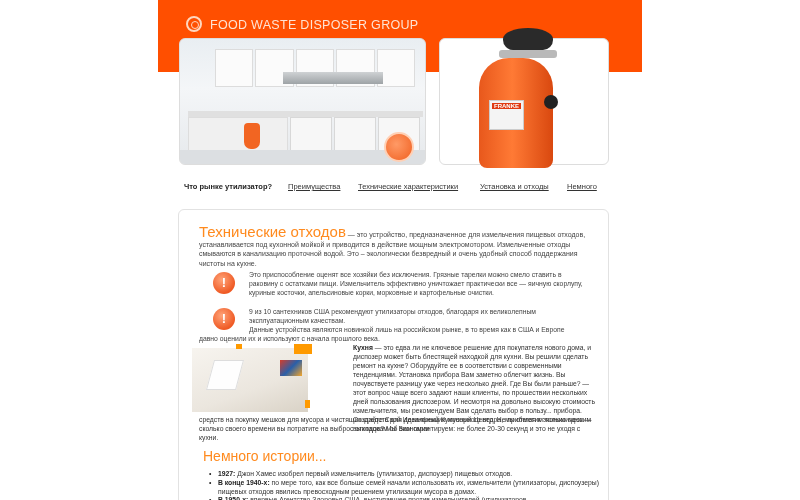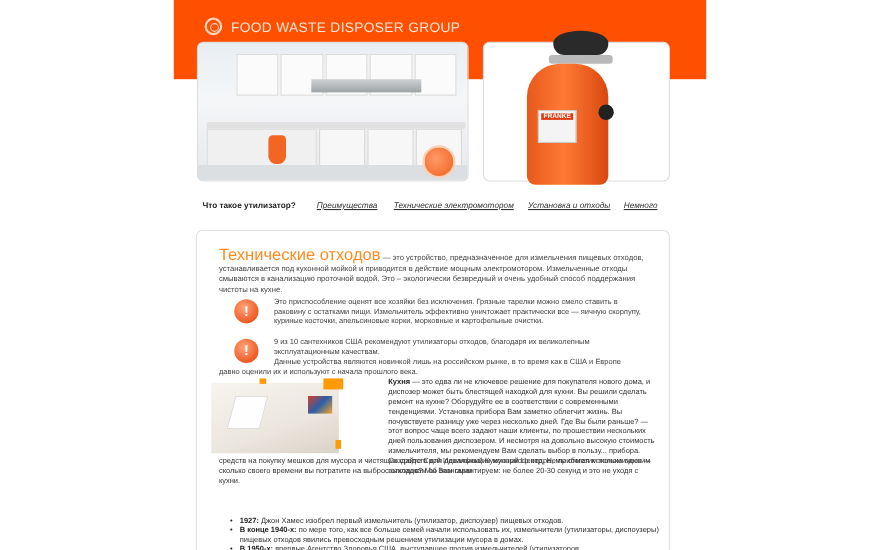--- a/index.html
+++ b/index.html
@@ -59,21 +59,21 @@
   }
   .disposer-label {
     position: absolute; left: 489px; top: 100px; width: 35px; height: 30px; background: #f4f4f4; border: 1px solid #ccc;
   }
   .disposer-label span { display: block; background: #e03a12; color: #fff; font-size: 6px; font-weight: bold; text-align: center; margin: 2px; }
   .disposer-knob { position: absolute; left: 544px; top: 95px; width: 14px; height: 14px; border-radius: 50%; background: #222; }
 
   .nav { position: absolute; top: 182px; left: 0; width: 800px; font-size: 7.5px; }
   .nav a, .nav span { position: absolute; white-space: nowrap; }
   .nav .active { left: 184px; font-weight: bold; color: #222; }
-  .nav a { color: #333; text-decoration: underline; font-style: italic; }
+  .nav a { color: #333; text-decoration: underline; }
 
   .content {
     position: absolute; left: 178px; top: 209px; width: 431px; height: 300px;
     border: 1px solid #e2e2e2; border-radius: 6px; background: #fff;
   }
   .intro { position: absolute; left: 20px; top: 14px; width: 400px; font-size: 7px; line-height: 9.5px; color: #444; }
   .intro .h1 { font-size: 15px; color: #ff8a1e; line-height: 15px; }
   .note { position: absolute; font-size: 6.8px; line-height: 9px; color: #444; }
   .warn-icon {
     position: absolute; width: 22px; height: 22px; border-radius: 50%;
@@ -131,23 +131,23 @@
 <div class="photo-right"></div>
 <div class="disposer-top"></div>
 <div class="disposer-ring"></div>
 <div class="disposer-body"></div>
 <div class="disposer-label">
     <span>FRANKE</span>
   </div>
 <div class="disposer-knob"></div>
 
 <div class="nav">
-  <span class="active">Что такое утилизатор?</span>
+  <span class="active">Что рынке утилизатор?</span>
   <a style="left:288px">Преимущества</a>
-  <a style="left:358px">Технические электромотором</a>
+  <a style="left:358px">Технические характеристики</a>
   <a style="left:480px">Установка и отходы</a>
   <a style="left:567px">Немного</a>
 </div>
 
 <div class="content">
   <div class="intro">
     <span class="h1">Технические отходов</span>
     <span>— это устройство, предназначенное для измельчения пищевых отходов, устанавливается под кухонной мойкой и приводится в действие мощным электромотором. Измельченные отходы смываются в канализацию проточной водой. Это – экологически безвредный и очень удобный способ поддержания чистоты на кухне.</span>
   </div>
 
@@ -165,18 +165,19 @@
     <div class="kp-sq1"></div>
       <div class="kp-sq2"></div>
       <div class="kp-sq3"></div>
   </div>
   <div class="kitchen-text">
     <b>Кухня</b>
     <span>— это едва ли не ключевое решение для покупателя нового дома, и диспозер может быть блестящей находкой для кухни. Вы решили сделать ремонт на кухне? Оборудуйте ее в соответствии с современными тенденциями. Установка прибора Вам заметно облегчит жизнь. Вы почувствуете разницу уже через несколько дней. Где Вы были раньше? — этот вопрос чаще всего задают наши клиенты, по прошествии нескольких дней пользования диспозером. И несмотря на довольно высокую стоимость измельчителя, мы рекомендуем Вам сделать выбор в пользу... прибора. Создайте Свой Идеальный Кухонный Центр. Не прибегая к экономическим выкладкам об экономии</span>
   </div>
   <div class="kitchen-text2">средств на покупку мешков для мусора и чистящих средств для дезинфекции мусорного ведра, мы отметим только одно — сколько своего времени вы потратите на выброс отходов? Мы Вам гарантируем: не более 20-30 секунд и это не уходя с кухни.</div>
 
+  <div class="history-h">Немного истории...</div>
   <ul class="history-list">
     <li><b>1927:</b> <span>Джон Хамес изобрел первый измельчитель (утилизатор, диспоузер) пищевых отходов.</span></li>
     <li><b>В конце 1940-х:</b> <span>по мере того, как все больше семей начали использовать их, измельчители (утилизаторы, диспоузеры) пищевых отходов явились превосходным решением утилизации мусора в домах.</span></li>
     <li><b>В 1950-х:</b> <span>впервые Агентство Здоровья США, выступавшее против измельчителей (утилизаторов,</span></li>
   </ul>
 </div>
 
 </body></html>

